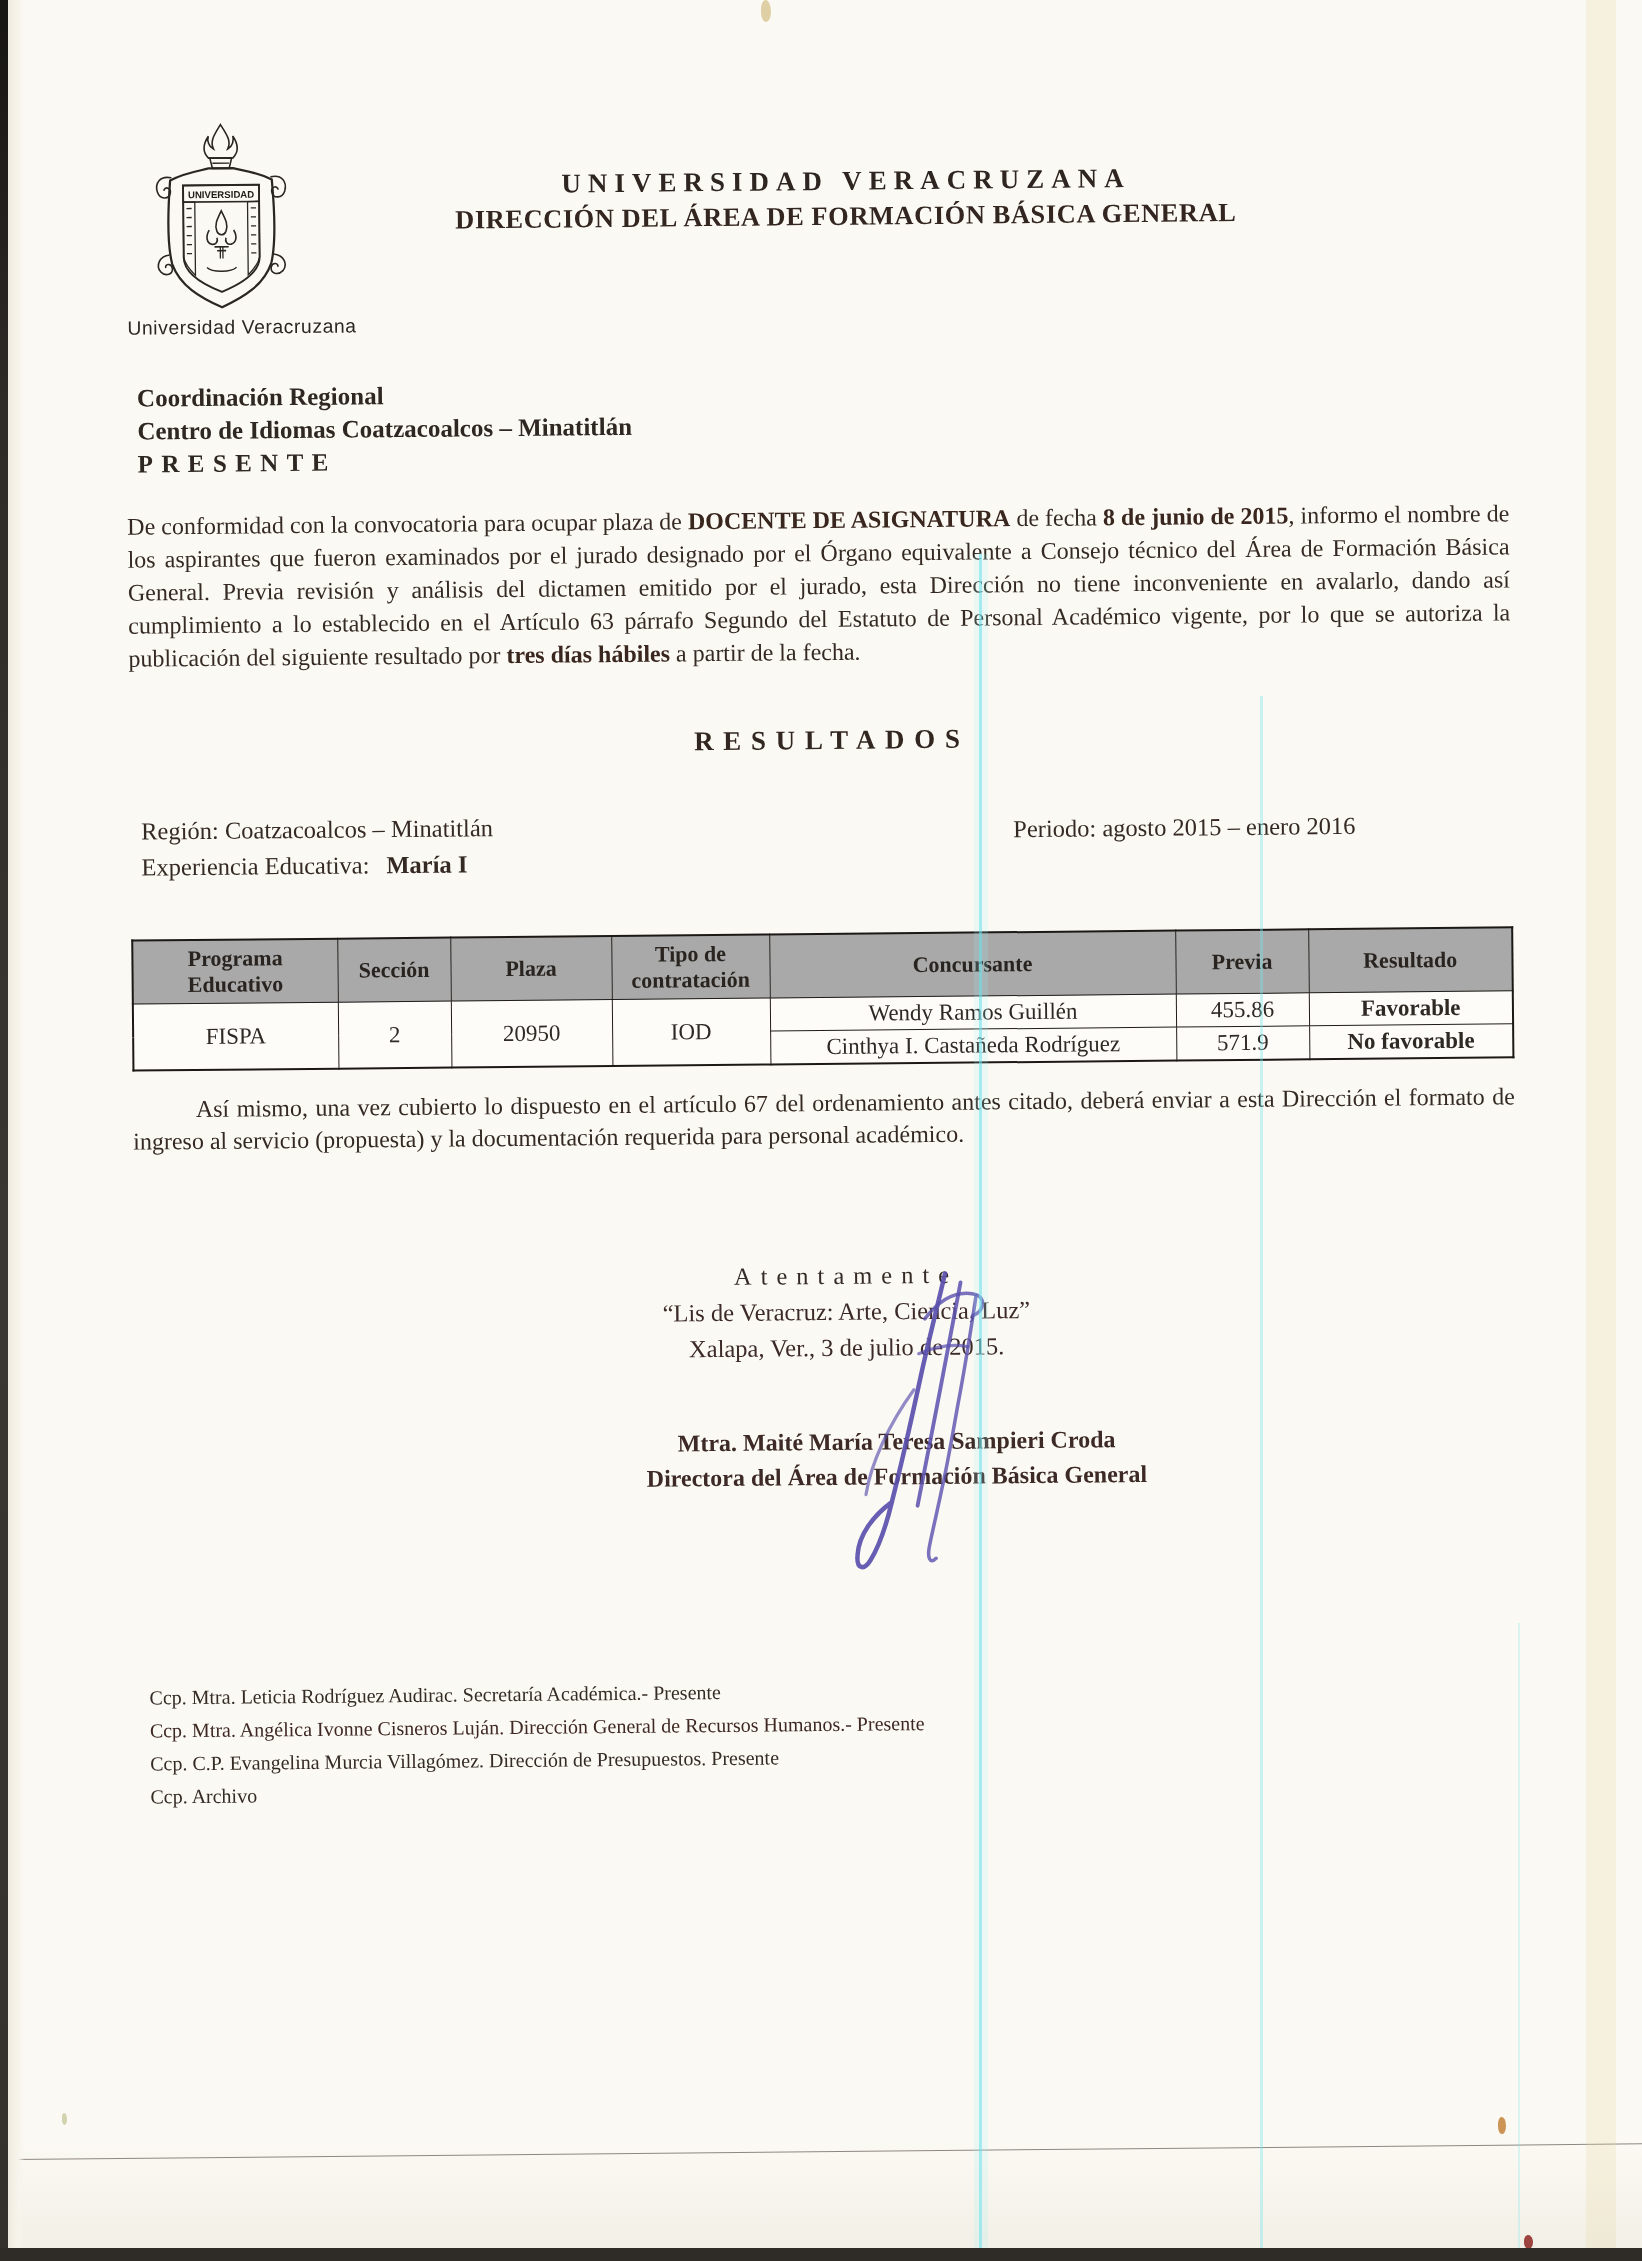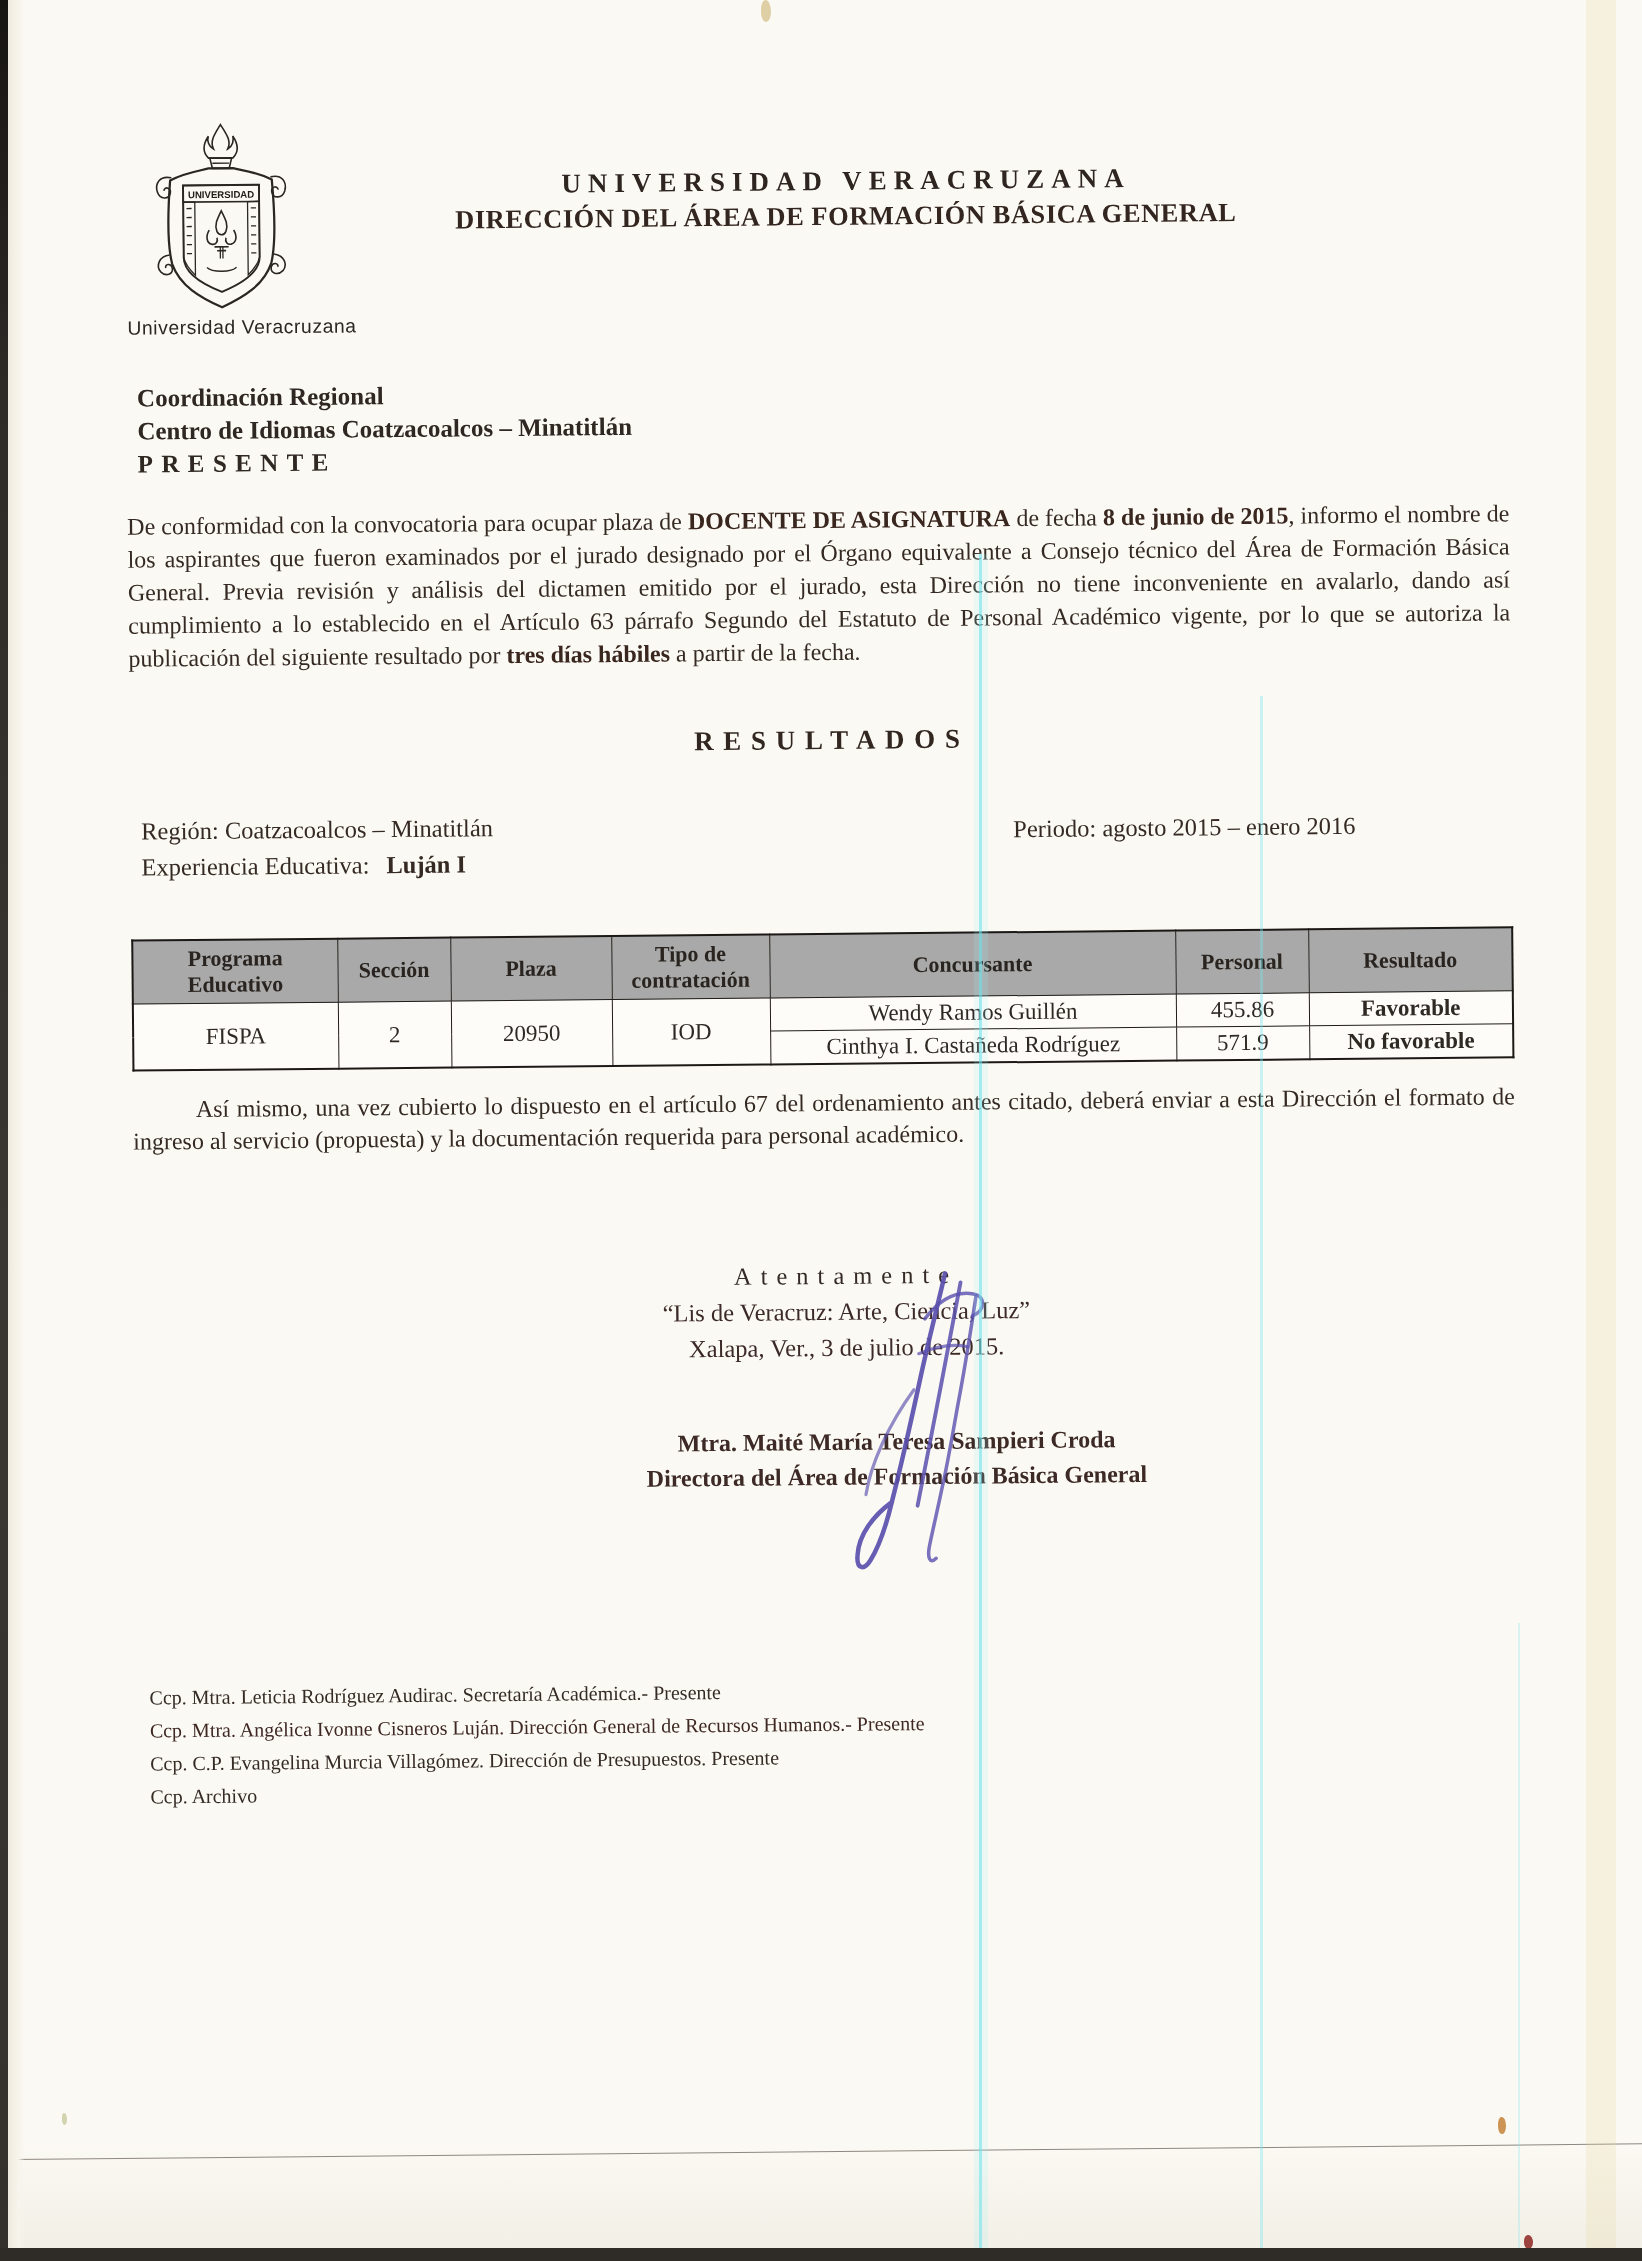--- a/index.html
+++ b/index.html
@@ -154,21 +154,21 @@
     <div>Centro de Idiomas Coatzacoalcos – Minatitlán</div>
     <div class="spaced">PRESENTE</div>
   </div>
 
   <div class="abs para1"><span>De conformidad con la convocatoria para ocupar plaza de </span><b>DOCENTE DE ASIGNATURA</b><span> de fecha </span><b>8 de junio de 2015</b><span>, informo el nombre de los aspirantes que fueron examinados por el jurado designado por el Órgano equivalente a Consejo técnico del Área de Formación Básica General. Previa revisión y análisis del dictamen emitido por el jurado, esta Dirección no tiene inconveniente en avalarlo, dando así cumplimiento a lo establecido en el Artículo 63 párrafo Segundo del Estatuto de Personal Académico vigente, por lo que se autoriza la publicación del siguiente resultado por </span><b>tres días hábiles</b><span> a partir de la fecha.</span></div>
 
   <div class="abs results-title">RESULTADOS</div>
   <div class="abs region-block">
     <div>Región: Coatzacoalcos – Minatitlán</div>
     <div>
-      <span>Experiencia Educativa:</span><span class="exp-val">Luján I</span>
+      <span>Experiencia Educativa:</span><span class="exp-val">María I</span>
     </div>
   </div>
   <div class="abs periodo">Periodo: agosto 2015 – enero 2016</div>
 
   <table class="abs res-table">
     <colgroup>
       <col style="width:205px">
         <col style="width:113px">
         <col style="width:161px">
       <col style="width:158px">
@@ -176,21 +176,21 @@
         <col style="width:133px">
         <col style="width:204px">
     </colgroup>
     <thead>
       <tr>
         <th>Programa Educativo</th>
         <th>Sección</th>
         <th>Plaza</th>
         <th>Tipo de contratación</th>
         <th>Concursante</th>
-        <th>Personal</th>
+        <th>Previa</th>
         <th>Resultado</th>
       </tr>
     </thead>
     <tbody>
       <tr>
         <td rowspan="2">FISPA</td>
         <td rowspan="2">2</td>
         <td rowspan="2">20950</td>
         <td rowspan="2">IOD</td>
         <td>Wendy Ramos Guillén</td>

